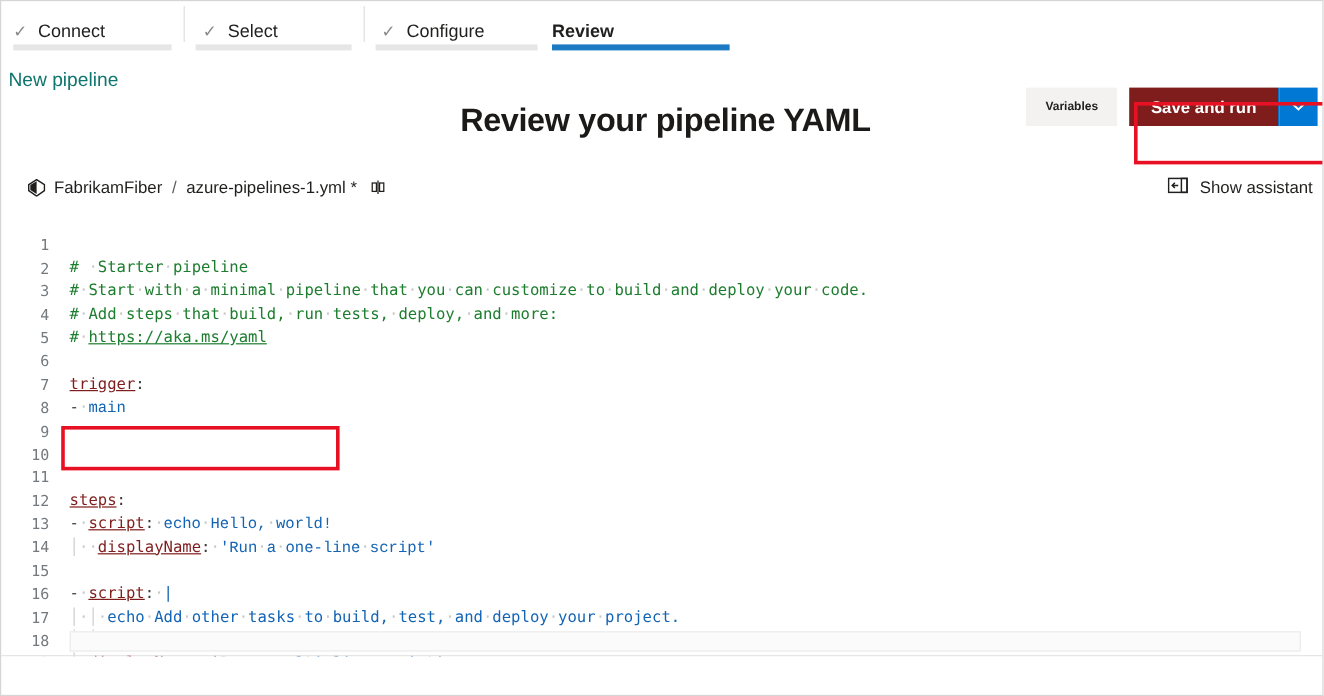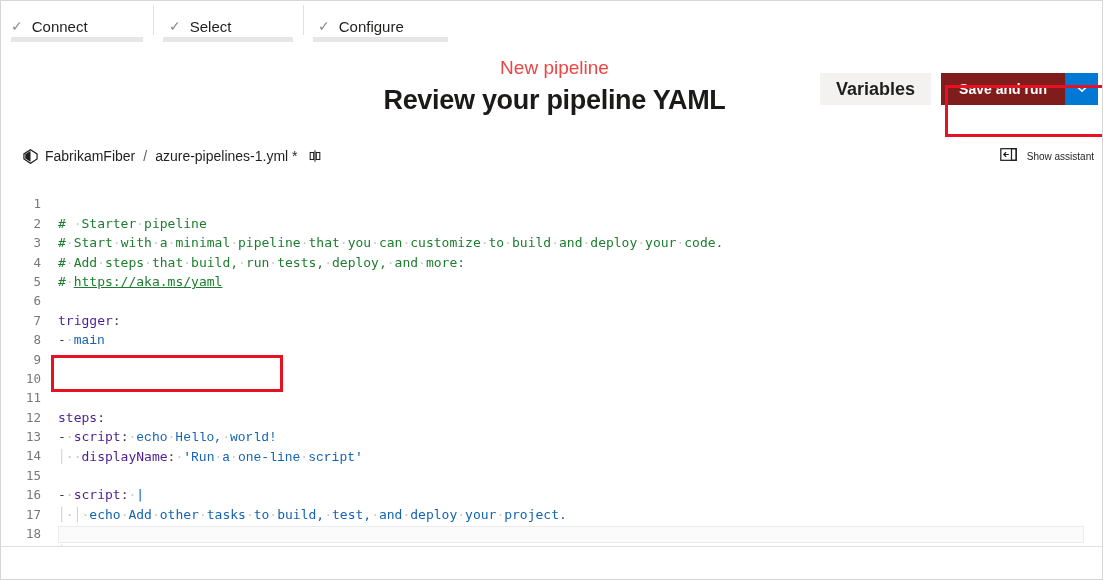--- a/index.html
+++ b/index.html
@@ -63,24 +63,23 @@
   .tab.t3 { width: 148px; padding-left: 0px; margin-left: 2px; }
 
   
   .header {
     position: relative;
     padding: 14px 0 0 6px;
     height: 92px;
     box-sizing: border-box;
   }
   .crumb-small {
-    font-size: 19px;
-    color: #ef4444;
+    font-size: 16px;
+    color: #0f766e;
     line-height: 18px;
-    text-align: center;
   }
   .page-title {
     font-size: 27px;
     font-weight: bold;
     letter-spacing: -0.3px;
     line-height: 38px;
     margin-top: 4px;
     color: #1b1a19;
     text-align: center;
   }
@@ -90,21 +89,21 @@
     top: 28px;
     display: flex;
     align-items: center;
     gap: 10px;
   }
   .btn-variables {
     background: #f3f2f1;
     color: #201f1e;
     border: none;
     font-family: inherit;
-    font-size: 18px;
+    font-size: 10px;
     font-weight: bold;
     height: 32px;
     padding: 0 16px;
     cursor: pointer;
   }
   .split-btn {
     display: flex;
     height: 32px;
   }
   .split-main {
@@ -157,21 +156,21 @@
   .file-name { font-weight: normal; color: #201f1e; }
   .compare-icon { margin-left: 10px; display: flex; align-items: center; cursor: pointer; }
   .assistant {
     position: absolute;
     right: 8px;
     display: flex;
     align-items: center;
     gap: 10px;
     cursor: pointer;
   }
-  .assistant-label { font-size: 10px; color: #201f1e; text-align: right; }
+  .assistant-label { font-size: 14px; color: #201f1e; text-align: right; }
 
   
   .editor {
     position: relative;
     height: 372px;
     overflow: hidden;
     font-family: "DejaVu Sans Mono", monospace;
     font-size: 13px;
   }
   .code-line {
@@ -187,21 +186,21 @@
     text-align: right;
     color: #74797d;
     font-size: 12.5px;
   }
   .code {
     position: absolute;
     left: 57px;
     white-space: pre;
   }
   .c-comment { color: #1d7d2e; }
-  .c-key     { color: #4c1d95; }
+  .c-key     { color: #7f1d1d; text-decoration: underline; }
   .c-val     { color: #1464b4; font-family: Liberation Mono, monospace; }
   .c-plain   { color: #1464b4; }
   .c-punct   { color: #3b3b3b; }
   .c-ws      { color: #c8c8c8; }
   .c-link    { color: #1464b4; text-decoration: underline; }
   .c-link-green { color: #1d7d2e; text-decoration: underline; }
   .c-guide {
     color: #d0d0d0;
   }
   .caret-bar { color: #1464b4; }
@@ -241,20 +240,24 @@
     <span class="rule"></span>
   </div>
 
   <div class="tab t2">
     <span class="divider"></span>
     <span class="chk">✓</span>
     <span class="tab-label">Configure</span>
     <span class="rule"></span>
   </div>
 
+  <div class="tab t3 active">
+    <span class="tab-label">Review</span>
+    <span class="rule"></span>
+  </div>
 
 </div>
 
 <div class="header">
   <div class="crumb-small">New pipeline</div>
   <div class="page-title">Review your pipeline YAML</div>
 
   <div class="header-actions">
     <button class="btn-variables">Variables</button>
 

